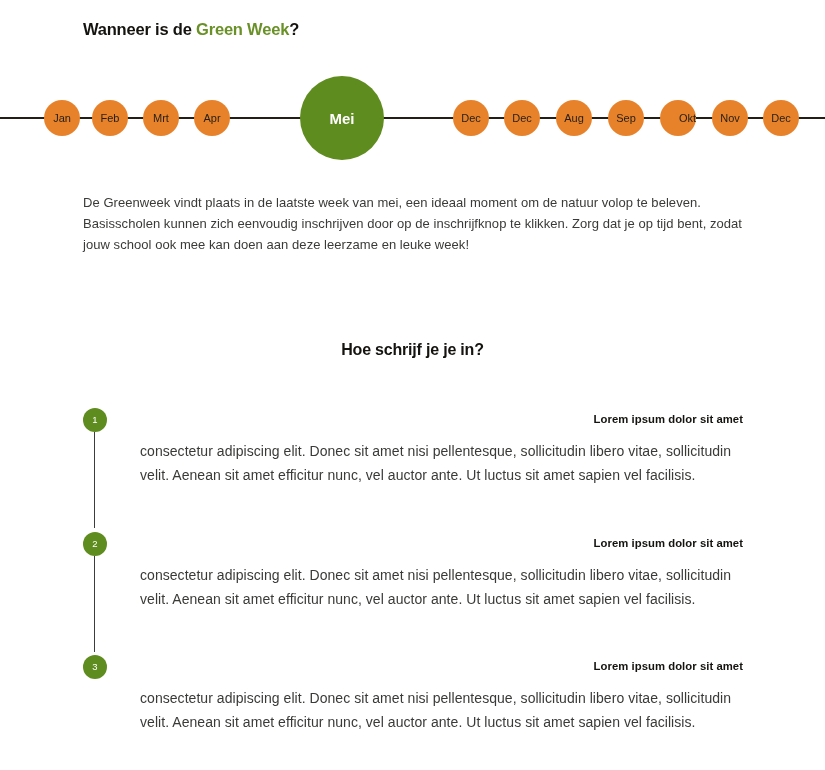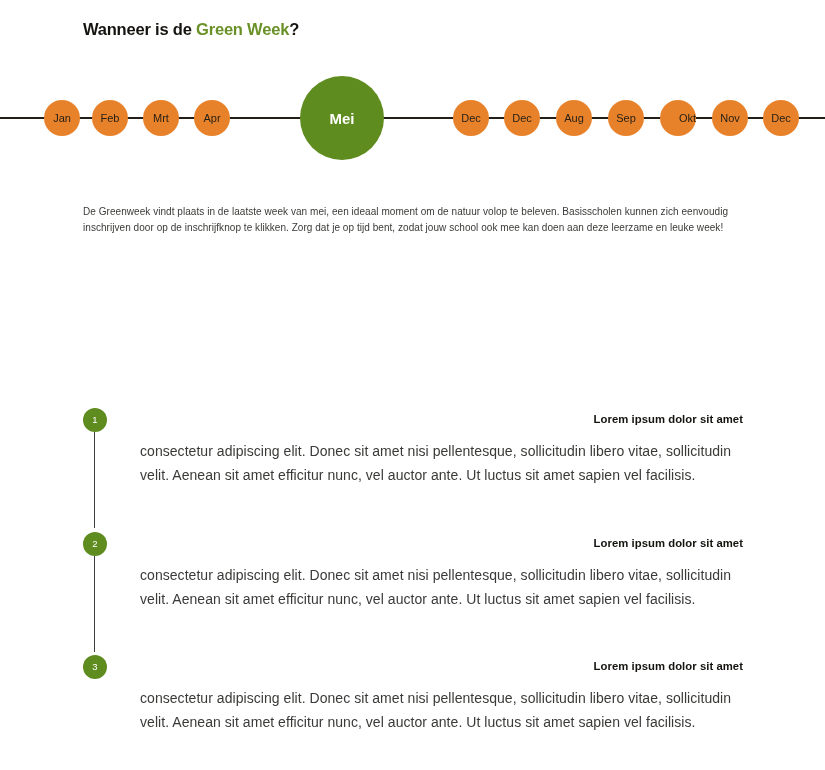--- a/index.html
+++ b/index.html
@@ -74,23 +74,23 @@
     color: #ffffff;
     font-size: 15px;
     font-weight: bold;
     top: 14px;
   }
 
   
   .intro-paragraph {
     position: absolute;
     left: 83px;
-    top: 204px;
+    top: 192px;
     width: 672px;
-    font-size: 10px;
+    font-size: 13px;
     line-height: 1.62;
     color: #3a3a38;
     letter-spacing: 0.05px;
   }
 
   
   .steps-heading {
     position: absolute;
     left: 0;
     top: 341px;
@@ -212,20 +212,21 @@
           <span>Nov</span>
         </div>
         <div class="month small" style="left: 763px; justify-content: center;">
           <span>Dec</span>
         </div>
       </div>
   </div>
 
   <p class="intro-paragraph">De Greenweek vindt plaats in de laatste week van mei, een ideaal moment om de natuur volop te beleven. Basisscholen kunnen zich eenvoudig inschrijven door op de inschrijfknop te klikken. Zorg dat je op tijd bent, zodat jouw school ook mee kan doen aan deze leerzame en leuke week!</p>
 
+  <h2 class="steps-heading">Hoe schrijf je je in?</h2>
 
   <div class="steps" id="steps-host">
       <div class="step step-1">
         <div class="step-rail-wrap">
           <div class="step-badge">1</div>
           <div class="step-connector"></div>
         </div>
         <div class="step-body">
           <div class="step-title">Lorem ipsum dolor sit amet</div>
           <div class="step-text">consectetur adipiscing elit. Donec sit amet nisi pellentesque, sollicitudin libero vitae, sollicitudin velit. Aenean sit amet efficitur nunc, vel auctor ante. Ut luctus sit amet sapien vel facilisis.</div>

